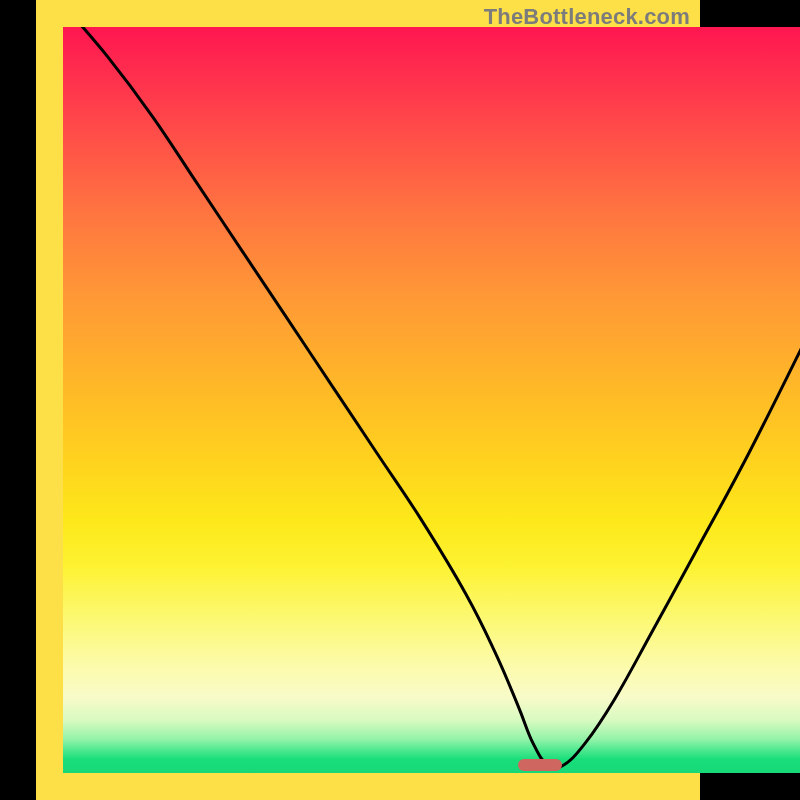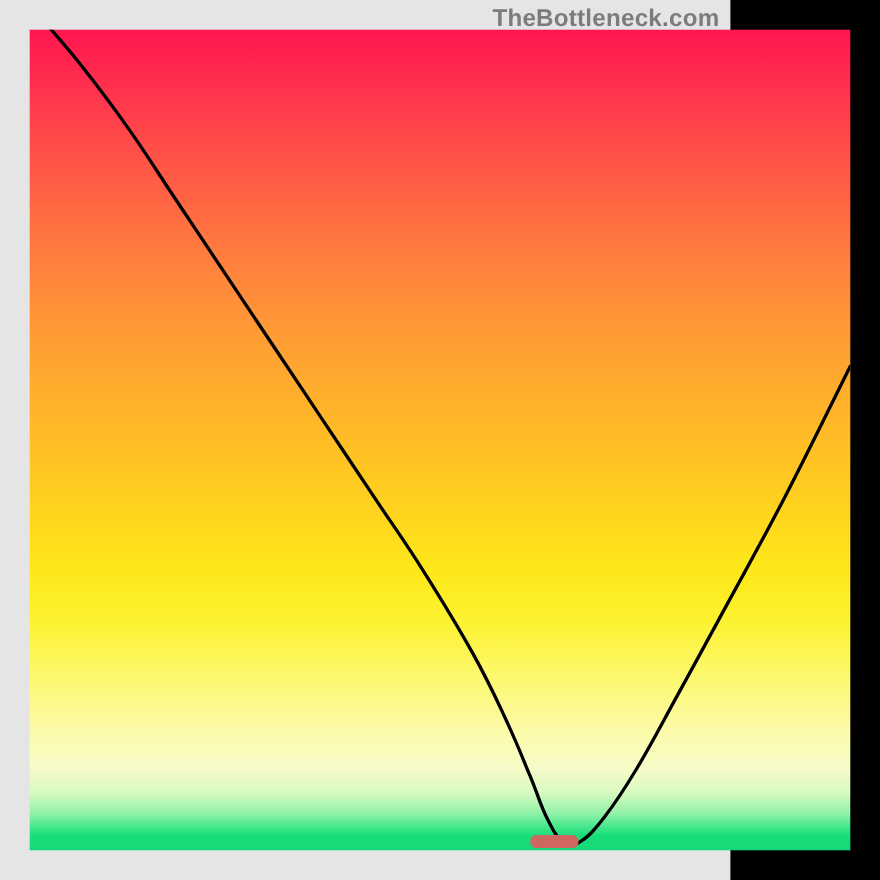--- a/index.html
+++ b/index.html
@@ -7,21 +7,22 @@
     padding: 0;
     width: 800px;
     height: 800px;
     background: #000;
     overflow: hidden;
   }
   .container {
     position: relative;
     width: 664px;
     height: 800px;
-    background: #e5e5e5;
+    background: #fde047;
+    margin-left: 36px;
   }
   .watermark {
     position: absolute;
     top: 4px;
     right: 10px;
     font-family: Arial, Helvetica, sans-serif;
     font-size: 22px;
     font-weight: 600;
     color: #7c7c7c;
     letter-spacing: 0.2px;

